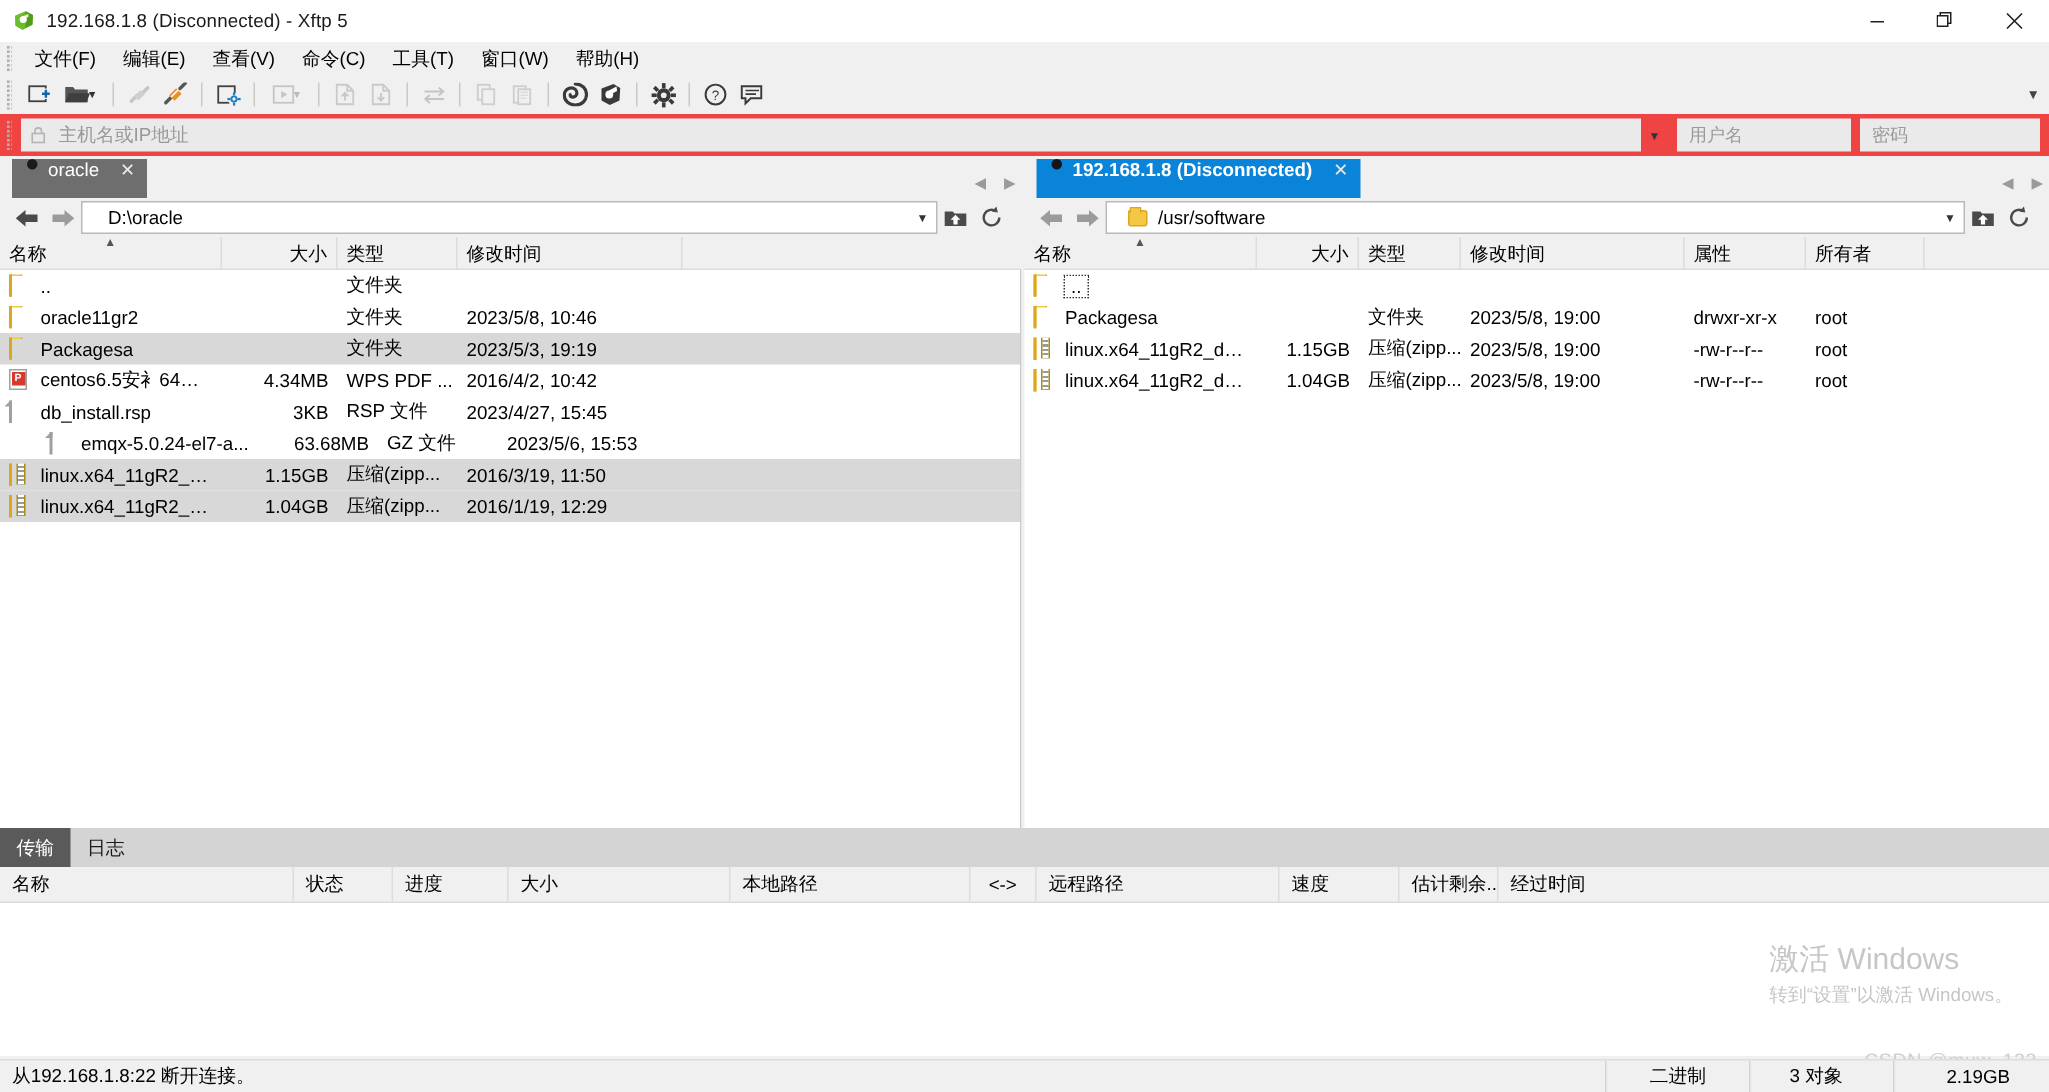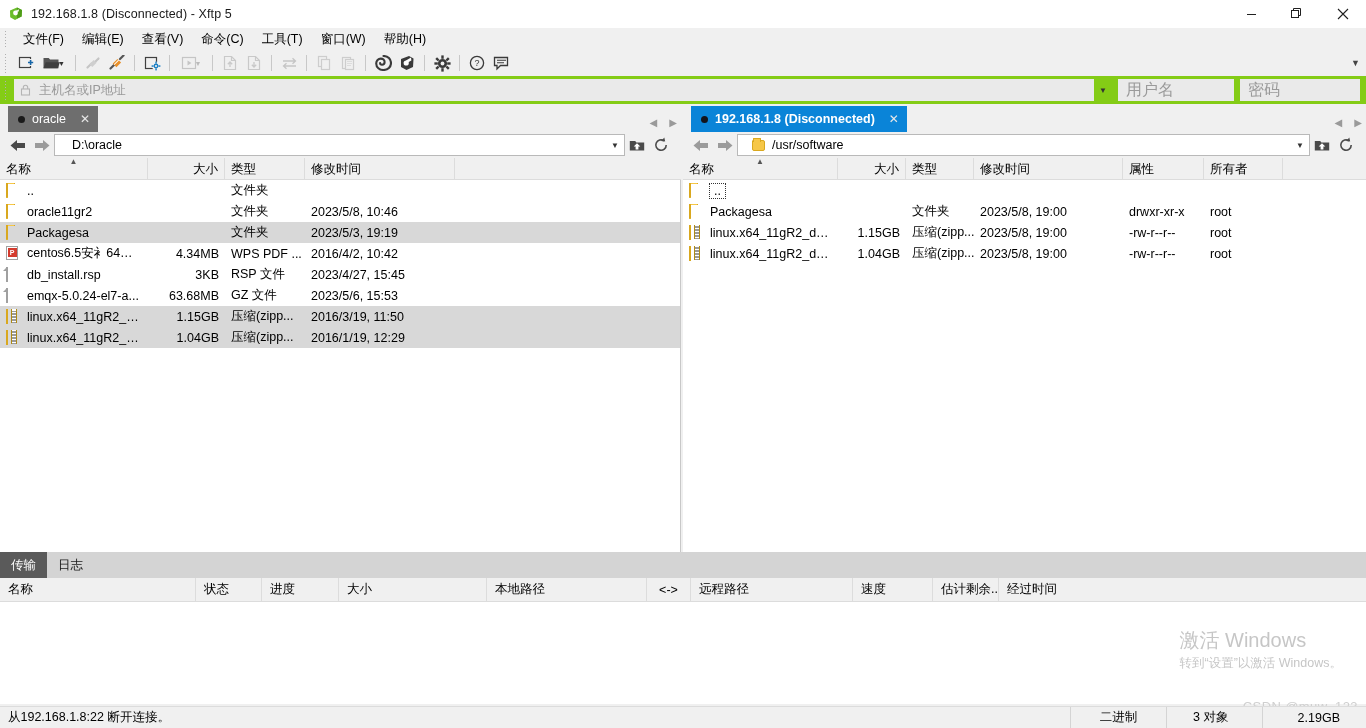--- a/index.html
+++ b/index.html
@@ -62,54 +62,54 @@
     flex:0 0 auto;
   }
   .tb-btn.wide { width:32px; }
   .tb-sep { width:1px; height:16px; background:#c8c8c8; margin:0 5px; flex:0 0 auto; }
   .tb-caret { font-size:7px; color:#333; margin-left:-2px; }
   .toolbar-overflow { position:absolute; right:6px; top:8px; font-size:9px; color:#444; }
 
   
   .addrbar {
     position:absolute; top:76px; left:0; width:1366px; height:28px;
-    background:#84cc16; display:flex; align-items:center; padding-left:14px;
+    background:#ef4444; display:flex; align-items:center; padding-left:14px;
   }
   .addrbar .grip {
     position:absolute; left:4px; top:4px; width:4px; height:20px;
     background-image: radial-gradient(#b0b0b0 1px, transparent 1px);
     background-size: 3px 3px;
   }
   .host-field {
     width:1080px; height:22px; background:#eaeaea; border:none;
     display:flex; align-items:center; padding-left:6px; position:relative;
   }
   .host-field .ph { color:#999; font-size:12.5px; margin-left:8px; }
   .combo-caret {
     width:18px; height:22px; display:flex; align-items:center; justify-content:center;
     font-size:8px; color:#333;
   }
   .cred-field {
     height:22px; background:#eaeaea; display:flex; align-items:center;
-    padding-left:8px; color:#9a9a9a; font-size:16px;
+    padding-left:8px; color:#9a9a9a; font-size:12px;
   }
   .cred-user { width:116px; margin-left:6px; }
   .cred-pass { width:120px; margin-left:6px; }
 
   
   .panes { position:absolute; top:104px; left:0; width:1366px; height:448px; }
   .pane { position:absolute; top:0; height:448px; }
   .pane-left { left:0; width:681px; }
   .pane-right { left:683px; width:683px; }
   .splitter { position:absolute; left:681px; top:104px; width:2px; height:448px; background:#f0f0f0; }
 
   
   .tabstrip { height:28px; position:relative; background:#f0f0f0; display:flex; align-items:flex-end; }
   .tab {
-    height:26px; display:flex; align-items:center; padding:0 8px 0 10px;
+    height:26px; display:flex; align-items:flex-start; padding:0 8px 0 10px;
     font-size:12.5px; white-space:nowrap; position:relative;
   }
   .tab.inactive { background:#6e6e6e; color:#fff; }
   .tab.active { background:#0a84d8; color:#fff; font-weight:bold; }
   .tab .dot { width:7px; height:7px; border-radius:50%; background:#1a1a1a; margin-right:7px; flex:0 0 auto;}
   .tab.active .dot { background:#13131a; }
   .tab .tclose { margin-left:14px; font-size:12px; color:#e8e8e8; font-weight:normal; }
   .tabnav { position:absolute; right:4px; bottom:4px; display:flex; gap:12px; }
   .tabnav span { color:#9a9a9a; font-size:10px; }
 
@@ -534,21 +534,21 @@
             <div class="frow">
               <div class="fcell" style="width: 148px;">
                 <span class="ficon"><span class="doc"></span></span>
                 <span style="overflow: hidden; text-overflow: ellipsis; white-space: nowrap;">db_install.rsp</span>
               </div>
               <div class="fcell r" style="width: 77px;">3KB</div>
               <div class="fcell" style="width: 80px;">RSP 文件</div>
               <div class="fcell" style="width: 150px;">2023/4/27, 15:45</div>
             </div>
             <div class="frow">
-              <div class="fcell" style="width: 148px;">
+              <div class="fcell" style="width: 148px; margin-left: 27px;">
                 <span class="ficon"><span class="doc"></span></span>
                 <span style="overflow: hidden; text-overflow: ellipsis; white-space: nowrap;">emqx-5.0.24-el7-a...</span>
               </div>
               <div class="fcell r" style="width: 77px;">63.68MB</div>
               <div class="fcell" style="width: 80px;">GZ 文件</div>
               <div class="fcell" style="width: 150px;">2023/5/6, 15:53</div>
             </div>
             <div class="frow sel">
               <div class="fcell" style="width: 148px;">
                 <span class="ficon"><span class="zip"></span></span>

